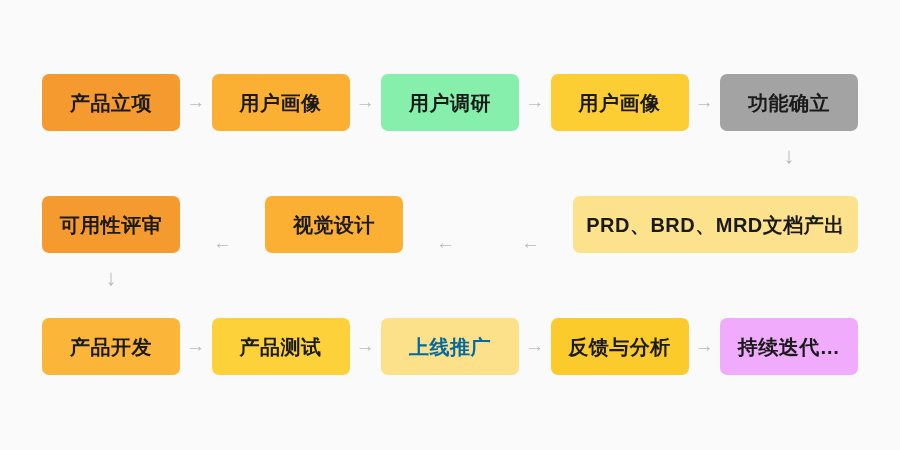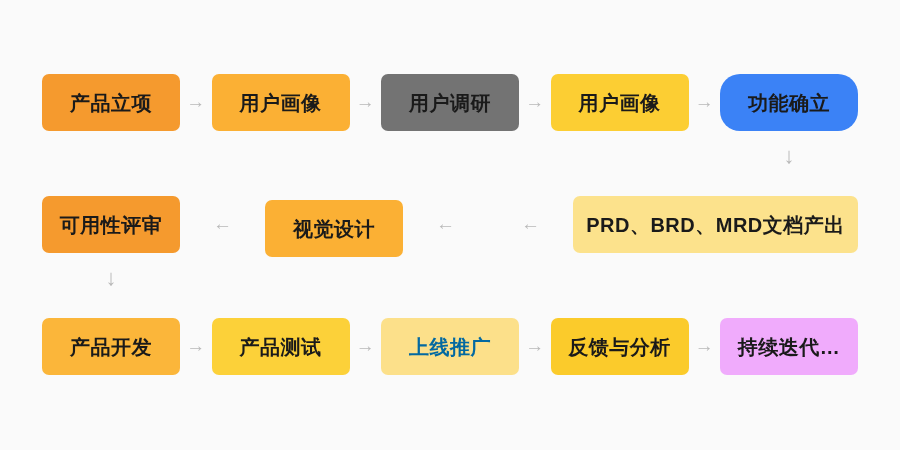--- a/index.html
+++ b/index.html
@@ -24,21 +24,21 @@
   
   .row {
     position: absolute;
     display: flex;
     flex-direction: row;
     align-items: center;
     left: 42px;
     right: 42px;
   }
   .row-1 { top: 74px;  height: 57px; }
-  .row-2 { top: 196px; height: 57px; }
+  .row-2 { top: 196px; height: 57px; align-items: flex-end; }
   .row-3 { top: 318px; height: 57px; }
 
   
   .node {
     height: 57px;
     border-radius: 7px;
     display: flex;
     align-items: center;
     justify-content: center;
     box-sizing: border-box;
@@ -96,33 +96,33 @@
     </div>
     <div class="arrow-h" style="color: rgb(185, 185, 185);">
         <span>→</span>
       </div>
     <div class="node w-std" style="background-color: rgb(251, 176, 52);">
       <span class="node-label" style="color: rgb(26, 26, 26);">用户画像</span>
     </div>
     <div class="arrow-h" style="color: rgb(185, 185, 185);">
         <span>→</span>
       </div>
-    <div class="node w-std" style="background-color: #737373;">
+    <div class="node w-std" style="background-color: #86efac;">
       <span class="node-label" style="color: rgb(26, 26, 26);">用户调研</span>
     </div>
     <div class="arrow-h" style="color: rgb(185, 185, 185);">
         <span>→</span>
       </div>
     <div class="node w-std" style="background-color: rgb(252, 206, 51); font-family: Liberation Serif, serif;">
       <span class="node-label" style="color: rgb(26, 26, 26);">用户画像</span>
     </div>
     <div class="arrow-h" style="color: rgb(185, 185, 185);">
         <span>→</span>
       </div>
-    <div class="node w-std" style="background-color: #3b82f6; border-radius: 20px;">
+    <div class="node w-std" style="background-color: #a3a3a3;">
       <span class="node-label" style="color: rgb(26, 26, 26);">功能确立</span>
     </div>
   </div>
 
   <div class="arrow-v arrow-v-right" style="color: rgb(185, 185, 185);">
     <span>↓</span>
   </div>
 
   <div class="row row-2">
     <div class="node w-std" style="background-color: rgb(245, 154, 46);">

